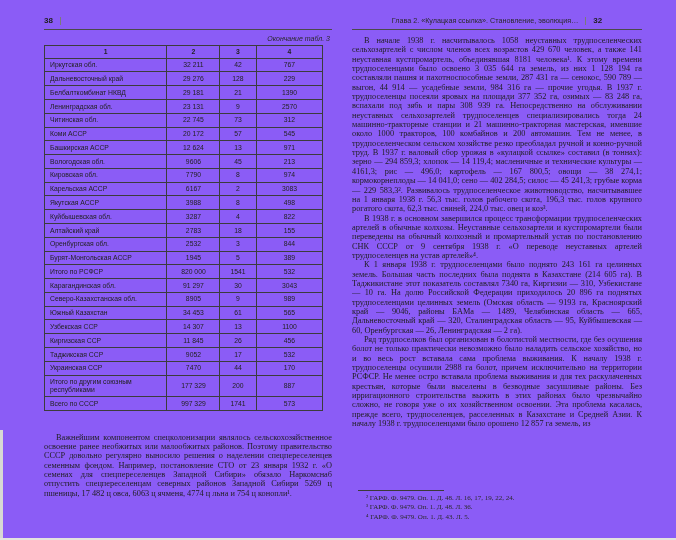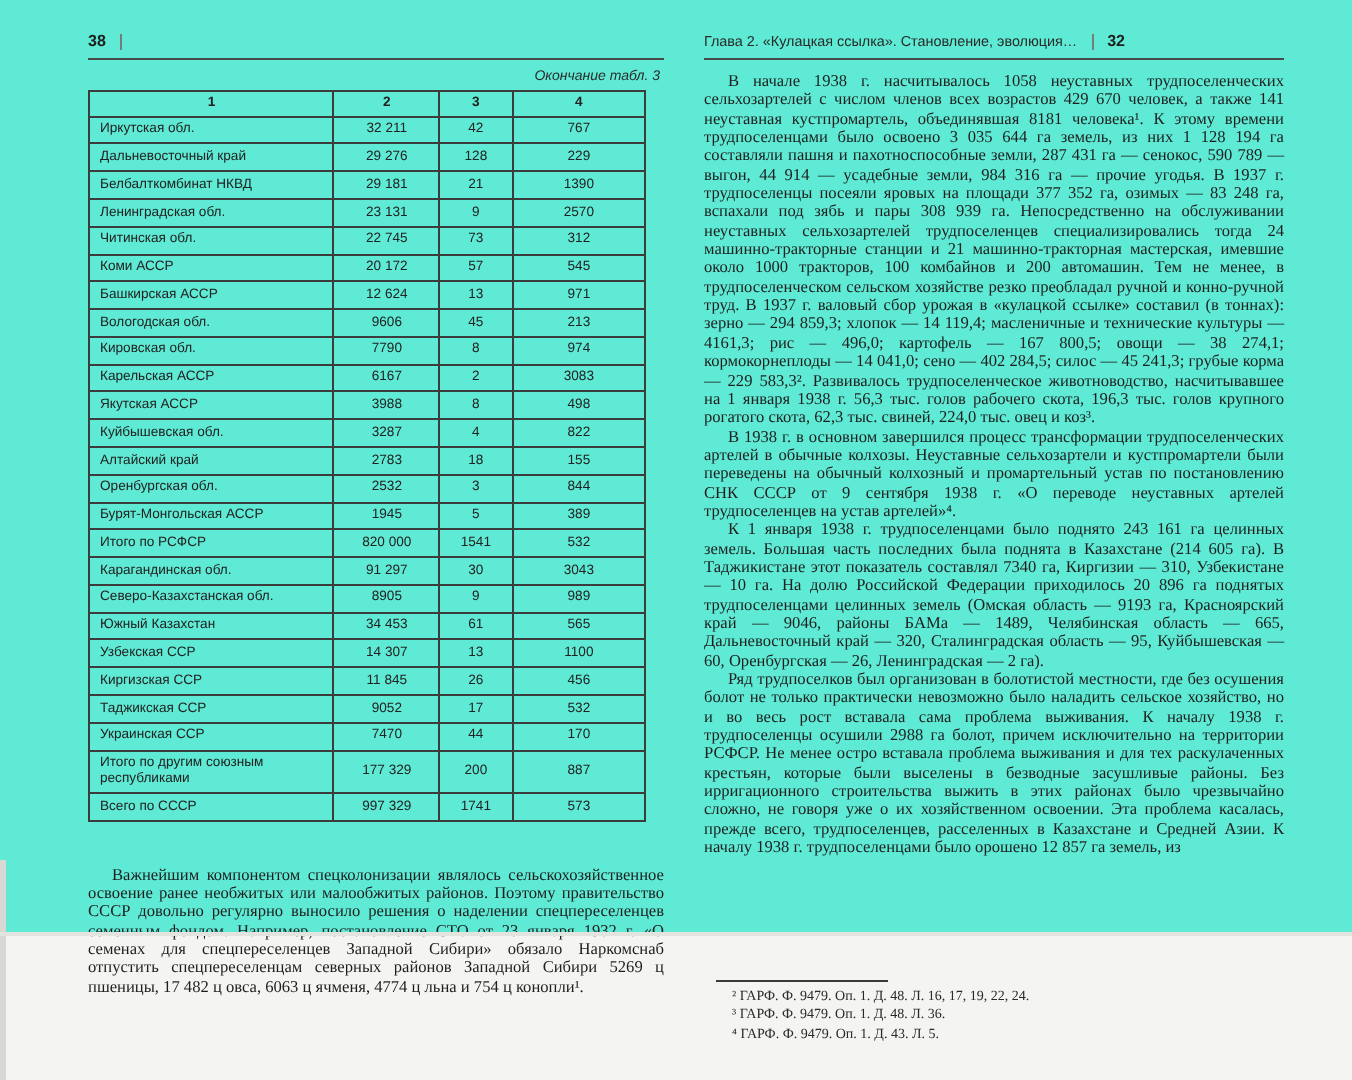--- a/index.html
+++ b/index.html
@@ -5,43 +5,43 @@
   html,body{margin:0;padding:0;}
   body{
     width:676px;height:540px;
     background:#f4f4f2;
     position:relative;
     font-family:"Liberation Serif", serif;
     color:#1e1e1e;
     overflow:hidden;
   }
   .spread{
-    position:absolute;left:0;top:0;width:676px;height:468px;
-    background:#5eead4;
+    position:absolute;left:0;top:0;width:676px;height:540px;
+    background:#8b5cf6;
   }
   .page{position:absolute;top:0;height:540px;}
   .page-left{left:44px;width:288px;}
   .page-right{left:352px;width:290px;}
 
   
   .running-head{
     display:flex;align-items:baseline;
     font-family:"Liberation Sans", sans-serif;
     font-size:7.2px;line-height:9px;
     padding-top:16px;
     border-bottom:0.8px solid #4a4a4a;
     padding-bottom:4px;
   }
   .running-head .pgnum{font-weight:bold;font-size:8px;}
   .running-head .sep{
     display:inline-block;width:0;border-left:0.8px solid #7a7a7a;
     height:8px;margin:0 7px;align-self:center;
   }
   .running-head .rh-title{color:#2a2a2a;}
-  .page-right .running-head{justify-content:flex-start;}
+  .page-right .running-head{justify-content:center;}
 
   
   .table-caption{
     font-family:"Liberation Sans", sans-serif;
     font-style:italic;
     font-size:7px;
     text-align:right;
     margin:5px 2px 3px 0;
     color:#2a2a2a;
   }

